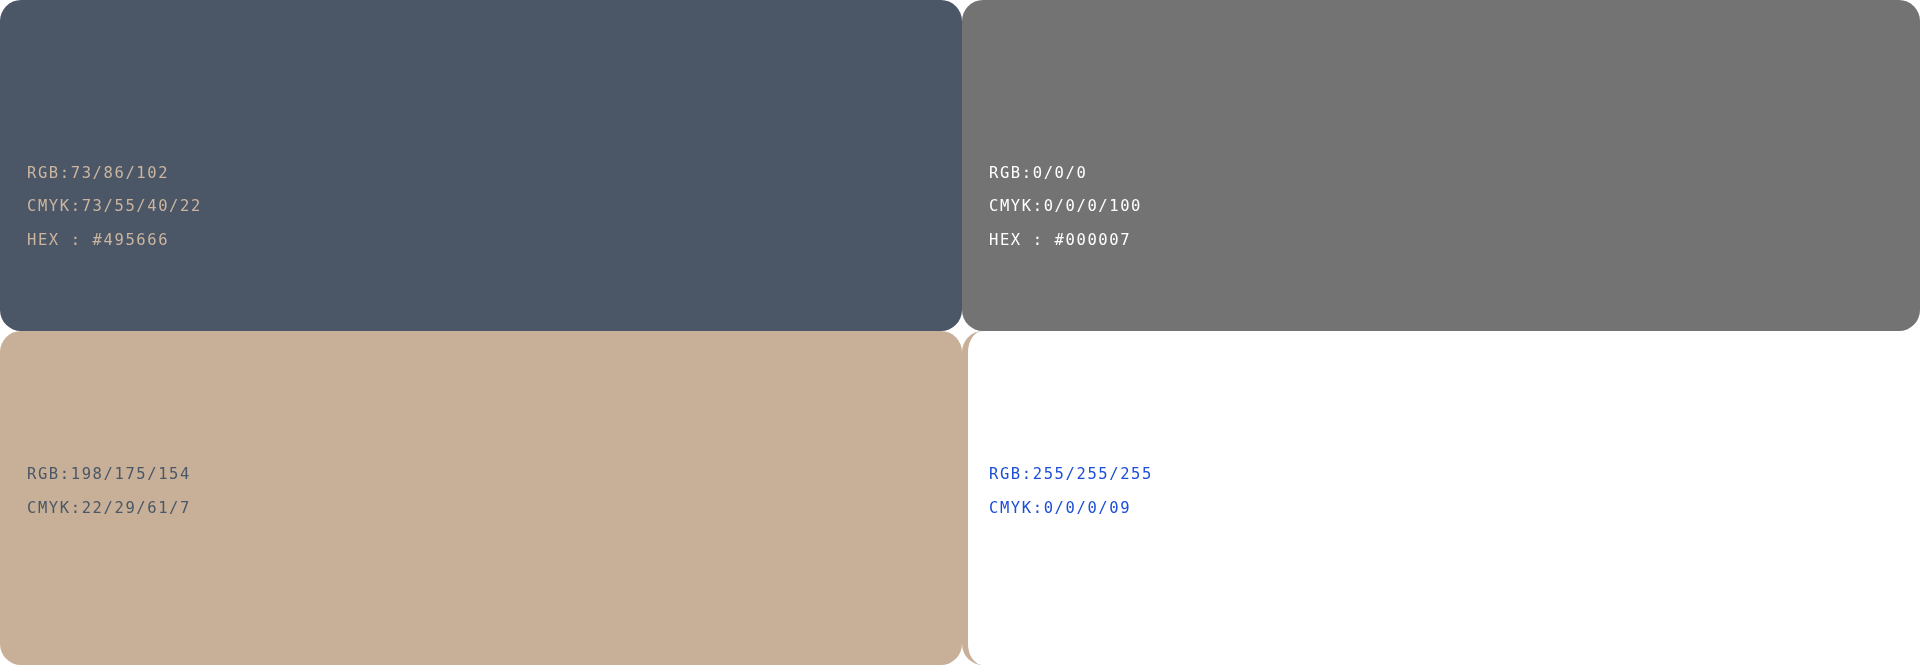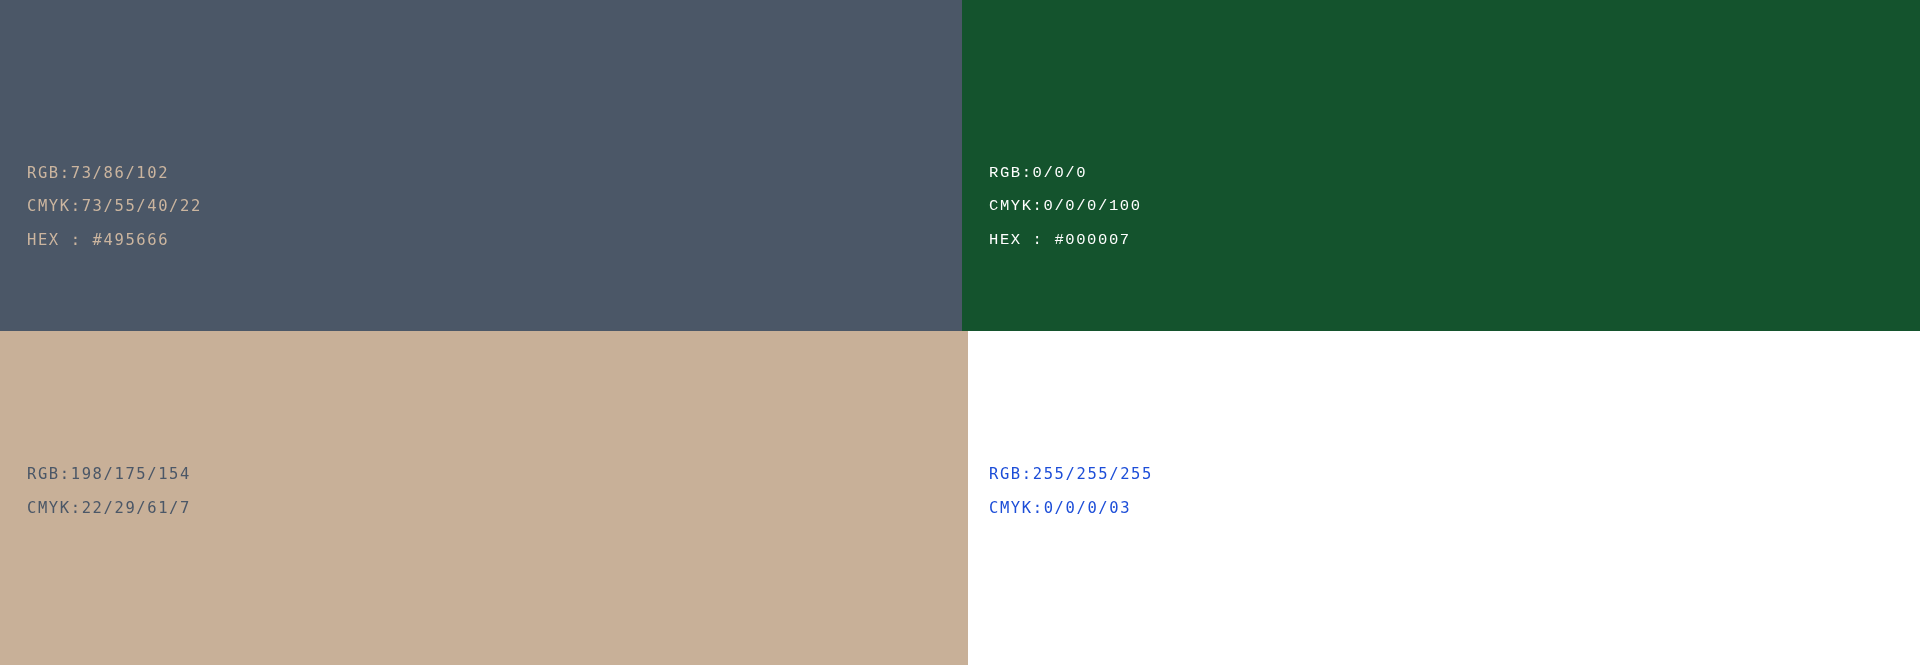--- a/index.html
+++ b/index.html
@@ -17,20 +17,21 @@
     height: 665px;
     display: grid;
     grid-template-columns: 962px 958px;
     grid-template-rows: 331px 334px;
     overflow: hidden;
   }
   .swatch {
     position: relative;
     box-sizing: border-box;
     overflow: hidden;
+    border-radius: 21px;
   }
   .swatch-info {
     position: absolute;
     left: 27px;
     display: flex;
     flex-direction: column;
   }
   
   .swatch--top .swatch-info {
     bottom: 74px;
@@ -49,22 +50,21 @@
 
   
   .swatch--slate {
     background: #4b5767;
   }
   .swatch--slate .swatch-line {
     color: #cbb59f;
   }
 
   .swatch--black {
-    background: #14532d;
-    font-family: Liberation Mono, monospace;
+    background: #737373;
   }
   .swatch--black .swatch-line {
     color: #ffffff;
   }
 
   .swatch--tan {
     background: #c8b098;
   }
   .swatch--tan .swatch-line {
     color: #4b5767;
@@ -105,17 +105,17 @@
   <div class="swatch swatch--tan swatch--bottom">
     <div class="swatch-info">
       <span class="swatch-line">RGB:198/175/154</span>
       <span class="swatch-line">CMYK:22/29/61/7</span>
     </div>
   </div>
 
   <div class="swatch swatch--white swatch--bottom">
     <div class="swatch-info">
       <span class="swatch-line">RGB:255/255/255</span>
-      <span class="swatch-line">CMYK:0/0/0/03</span>
+      <span class="swatch-line">CMYK:0/0/0/09</span>
     </div>
   </div>
 
 </div>
 
 </body></html>

